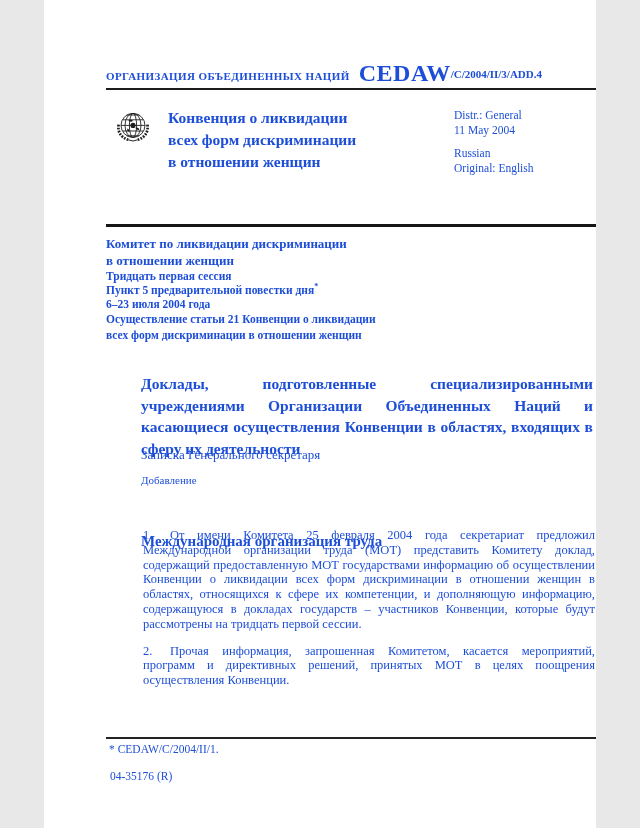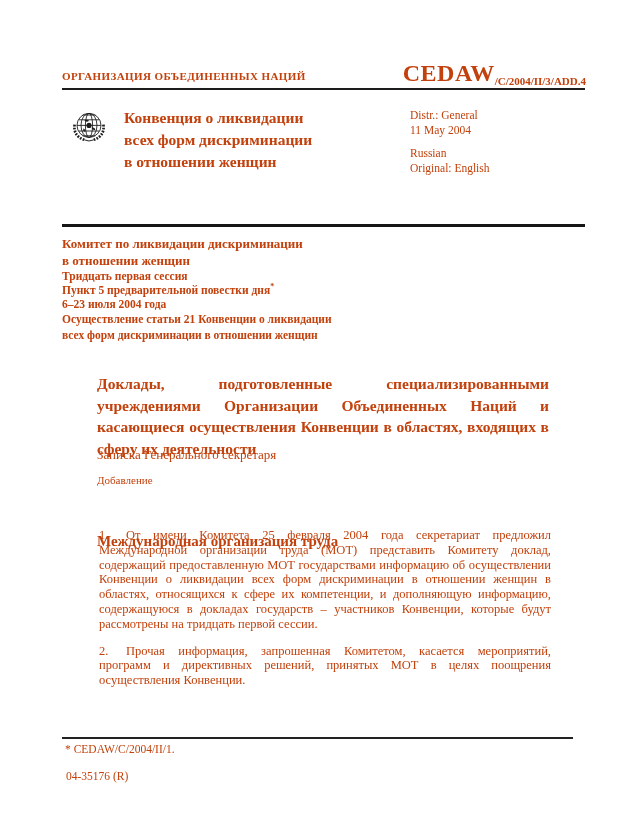--- a/index.html
+++ b/index.html
@@ -1,35 +1,35 @@
 <!DOCTYPE html>
 <html lang="ru"><head>
 <meta charset="utf-8">
 <style>
   html,body{margin:0;padding:0;background:#e8e8e8;}
   .page{
     position:relative;
-    width:640px;height:828px;
+    width:552px;height:828px;
     margin:0 auto;
     background:#ffffff;
     font-family:"Liberation Serif","DejaVu Serif",serif;
-    color:#c2410c;
+    color:#1d4ed8;
     overflow:hidden;
   }
   .abs{position:absolute;}
 
   
   .header-left{
     left:62px;top:70px;
     font-size:11px;font-weight:bold;letter-spacing:.4px;
     white-space:nowrap;
   }
   .doc-symbol{
     top:60px;right:54px;
-    display:flex;align-items:flex-end;
+    display:flex;align-items:center;
     white-space:nowrap;
   }
   .doc-symbol .main{font-size:24px;font-weight:bold;letter-spacing:.5px;}
   .doc-symbol .suffix{font-size:11px;font-weight:bold;}
   .rule-top{left:62px;top:88px;width:523px;height:2px;background:#1c1c1c;}
 
   
   .emblem{left:65px;top:107px;width:48px;height:48px;}
   .mast-title{
     left:124px;top:107px;

